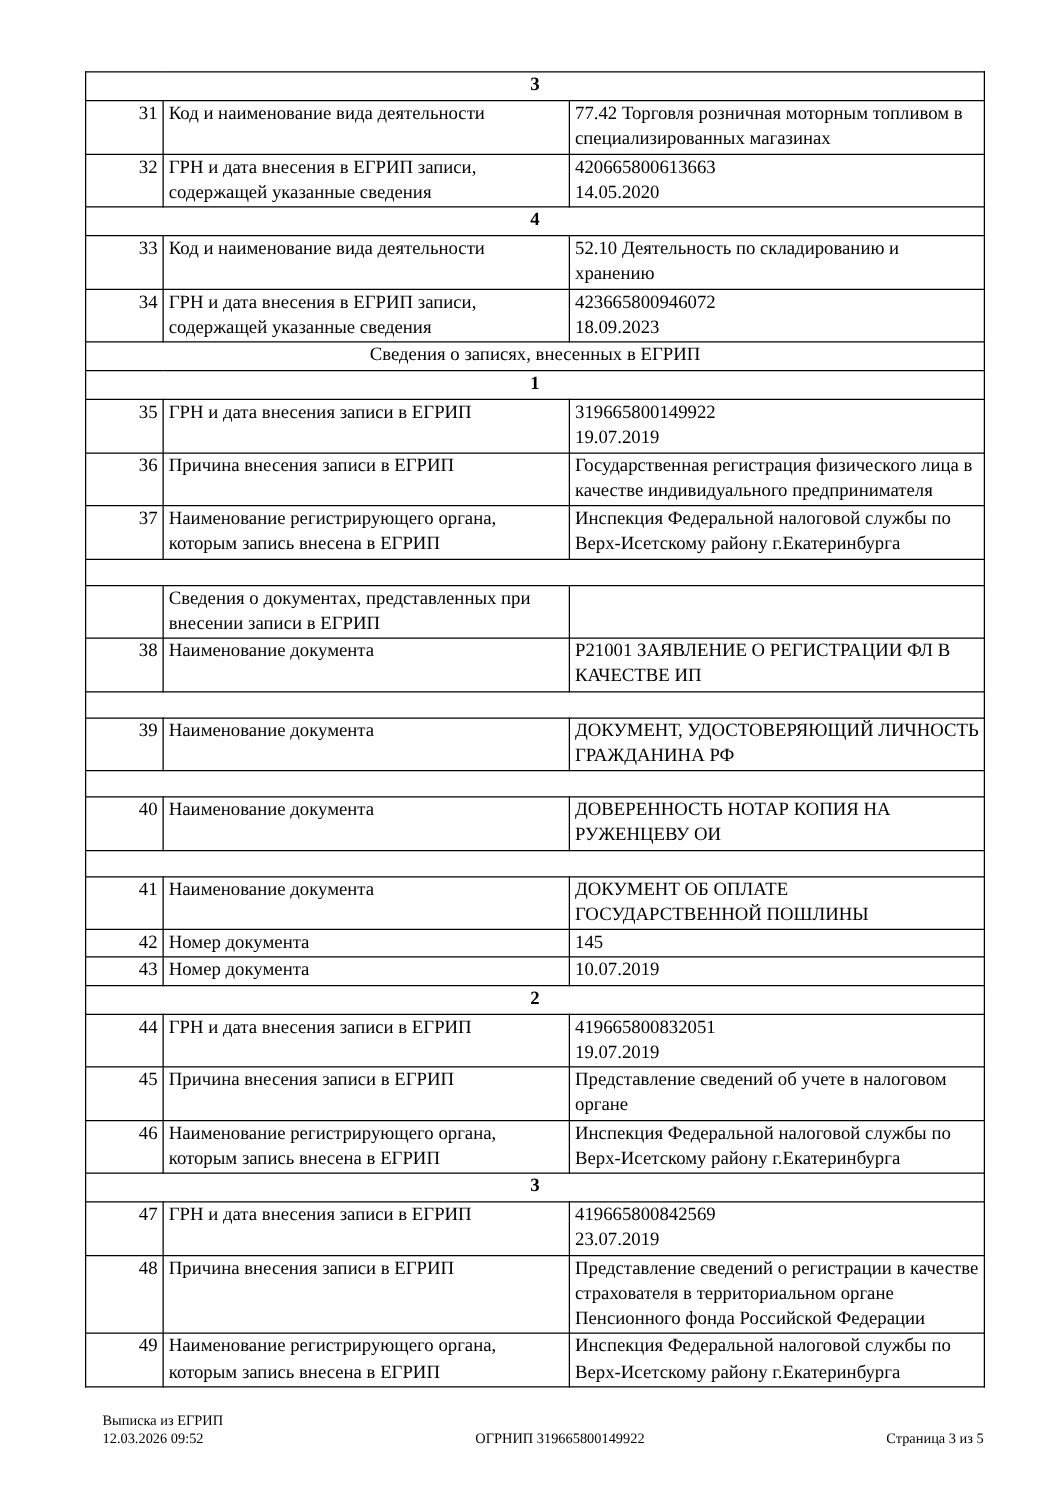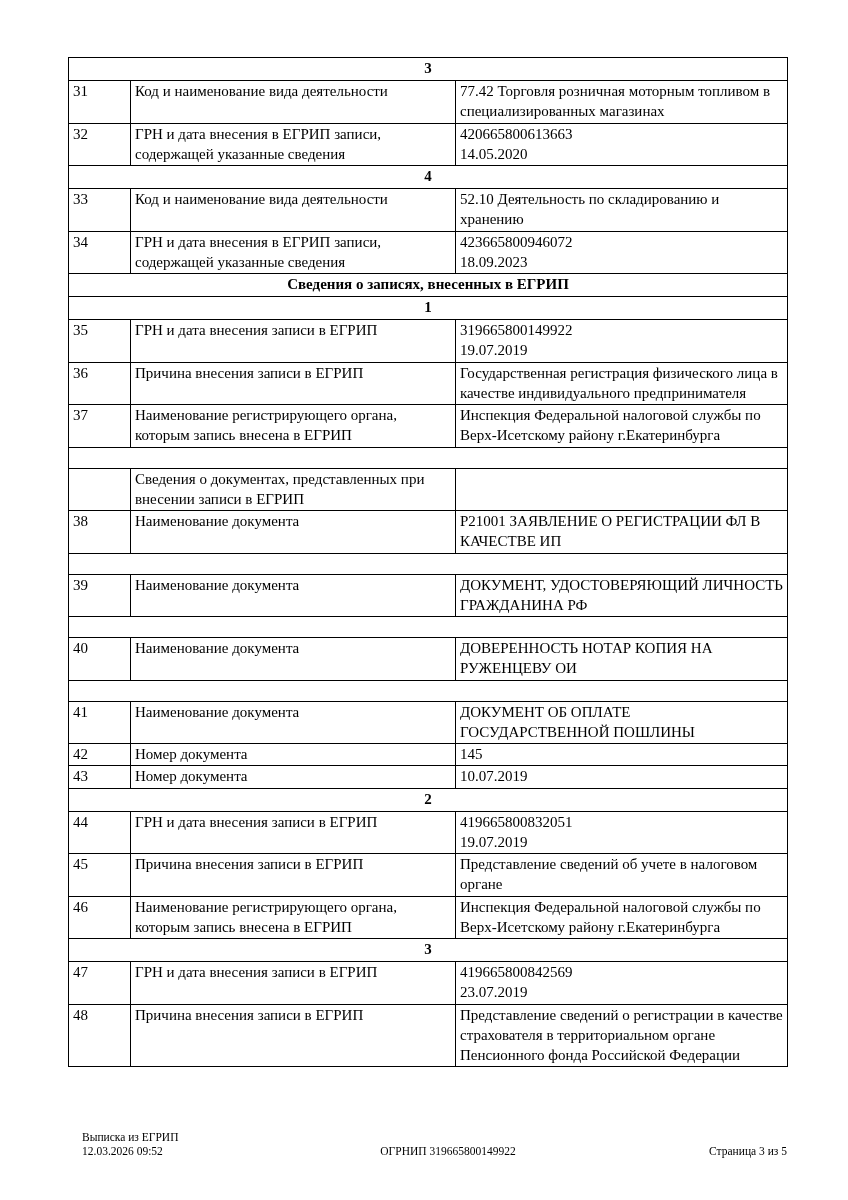--- a/index.html
+++ b/index.html
@@ -24,33 +24,33 @@
     table-layout: fixed;
   }
   table.egrip td {
     border: 1px solid #000000;
     vertical-align: top;
     font-size: 15px;
     line-height: 1.35;
     padding: 0 4px 1px 4px;
   }
   td.cell-num {
-    text-align: left;
+    text-align: right;
     padding-left: 0; padding-right: 0; margin-top: 12px;
   }
   td.cell-value { white-space: pre-line; }
   tr.row-group td {
     text-align: center;
     font-weight: bold;
     height: 23px;
     padding: 0;
   }
   tr.row-section td {
     text-align: center;
-    font-weight: bold;
+    font-weight: normal;
     height: 23px;
     padding: 0;
   }
   tr.row-spacer td { height: 21px; padding: 0; }
   .footer {
     position: absolute;
     left: 0; top: 1130px;
     width: 848px;
     font-size: 11.5px;
     line-height: 1.25;
@@ -193,20 +193,25 @@
         <tr class="row-field">
           <td class="cell-num">47</td>
           <td class="cell-label">ГРН и дата внесения записи в ЕГРИП</td>
           <td class="cell-value">419665800842569
 23.07.2019</td>
         </tr>
         <tr class="row-field">
           <td class="cell-num">48</td>
           <td class="cell-label">Причина внесения записи в ЕГРИП</td>
           <td class="cell-value">Представление сведений о регистрации в качестве страхователя в территориальном органе Пенсионного фонда Российской Федерации</td>
+        </tr>
+        <tr class="row-field">
+          <td class="cell-num">49</td>
+          <td class="cell-label">Наименование регистрирующего органа, которым запись внесена в ЕГРИП</td>
+          <td class="cell-value">Инспекция Федеральной налоговой службы по Верх-Исетскому району г.Екатеринбурга</td>
         </tr>
       </tbody>
   </table>
 
   <div class="footer">
     <div class="footer-left">
       <div>Выписка из ЕГРИП</div>
       <div>12.03.2026 09:52</div>
     </div>
     <div class="footer-center">ОГРНИП 319665800149922</div>

